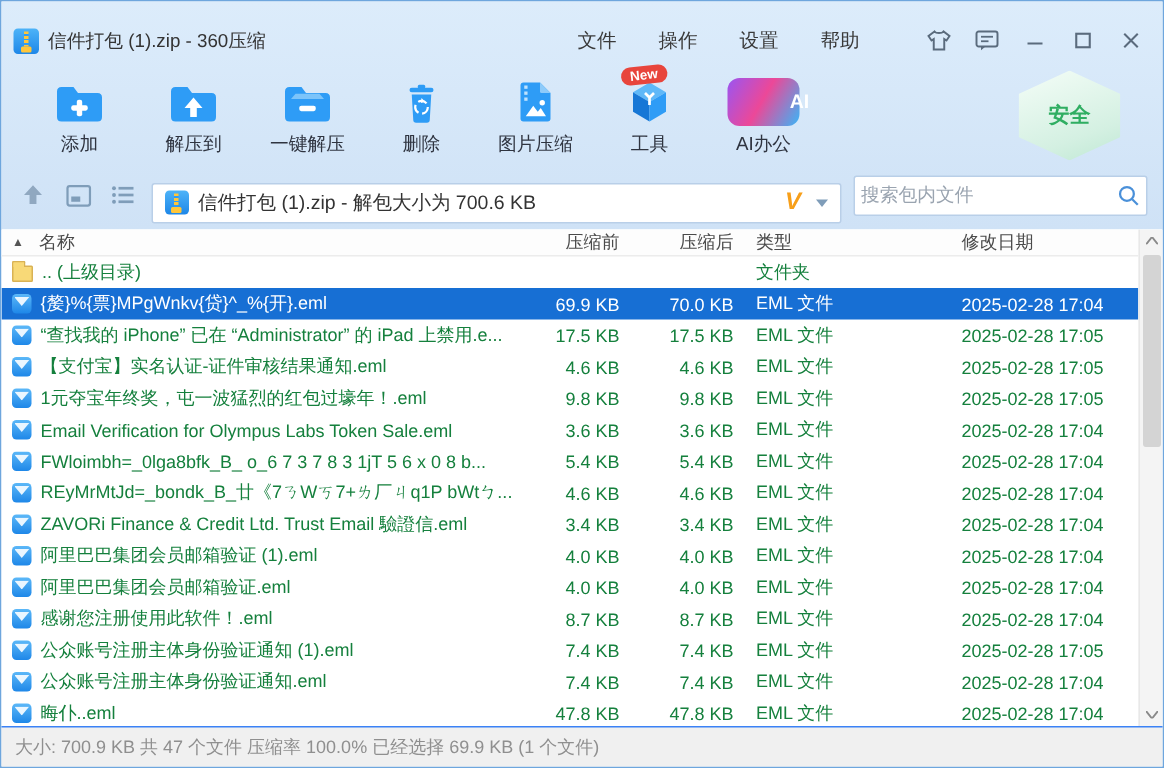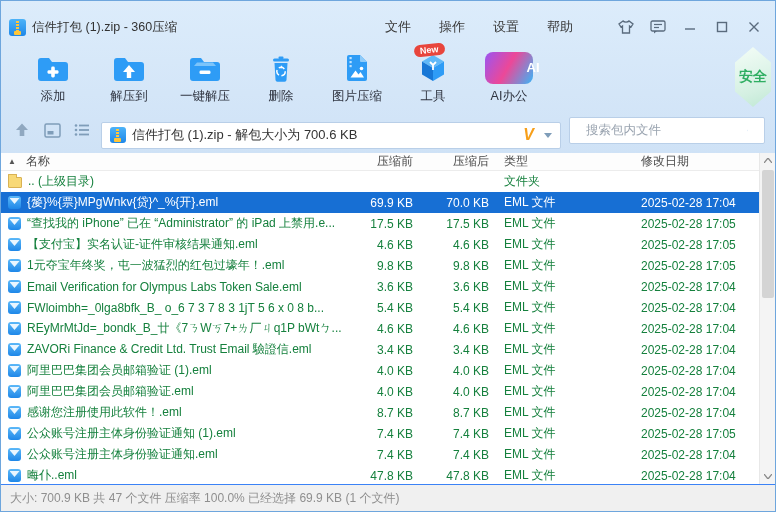--- a/index.html
+++ b/index.html
@@ -20,33 +20,33 @@
   .win-icons { display:flex; align-items:center; gap:6px; }
   .win-btn { width:26px; height:22px; display:flex; align-items:center; justify-content:center; color:#5a6b7d; font-size:13px; }
   .win-btn svg { display:block; }
 
   .toolbar { height:72px; display:flex; align-items:center; padding:0 14px; position:relative; }
   .tb-btn { width:76px; height:64px; display:flex; flex-direction:column; align-items:center; justify-content:center; gap:4px; position:relative; border-radius:4px; }
   .tb-ico { height:34px; display:flex; align-items:flex-end; justify-content:center; position:relative; }
   .tb-label { font-size:12.5px; color:#2f3440; }
   .badge-new { position:absolute; top:-6px; right:4px; background:#e8453c; color:#fff; font-size:9px; font-weight:bold; padding:1px 6px; border-radius:8px; transform:rotate(-6deg); }
   .ai-ico { width:32px; height:32px; border-radius:8px; background:linear-gradient(120deg,#9a55f2 0%,#ec4898 48%,#38b6f8 100%); color:#fff; font-weight:bold; font-size:13px; display:flex; align-items:center; justify-content:center;padding-left:48px; }
-  .shield { position:absolute; right:4px; top:6px; width:36px; height:60px; clip-path:polygon(50% 0,100% 26%,100% 74%,50% 100%,0 74%,0 26%); background:linear-gradient(160deg,#f4fdf7,#d4f0e2 70%,#bfe8d4); display:flex; align-items:center; justify-content:center; }
+  .shield { position:absolute; right:28px; top:6px; width:68px; height:60px; clip-path:polygon(50% 0,100% 26%,100% 74%,50% 100%,0 74%,0 26%); background:linear-gradient(160deg,#f4fdf7,#d4f0e2 70%,#bfe8d4); display:flex; align-items:center; justify-content:center; }
   .shield-inner { color:#2fae62; font-size:14px; font-weight:bold; }
 
   .addressbar { height:40px; display:flex; align-items:center; padding:0 10px 6px 10px; gap:8px; }
   .nav-ico { width:22px; height:22px; display:flex; align-items:center; justify-content:center; }
   .pathbox { flex:1; height:27px; background:#fff; border:1px solid #b9cfe8; border-radius:2px; display:flex; align-items:center; padding:0 8px; gap:6px;margin-top:10px; }
   .mini-zip { width:16px; height:16px; border-radius:3px; background:linear-gradient(#4db3f8,#1e87e8); position:relative; flex:0 0 auto; }
   .mini-zip::before { content:""; position:absolute; left:6px; top:2px; width:3px; height:9px; background:repeating-linear-gradient(#ffc63a 0 2px,#2e9cf6 2px 3px); }
   .mini-zip::after { content:""; position:absolute; left:4px; bottom:1px; width:7px; height:4px; background:#ffc63a; border-radius:1px; }
   .path-text { font-size:13px; color:#333; margin-right:auto; white-space:nowrap; overflow:hidden; }
   .vip-v { color:#f79f1a; font-weight:bold; font-size:16px; font-style:italic; }
   .caret-down { width:0; height:0; border-left:4px solid transparent; border-right:4px solid transparent; border-top:5px solid #7f9db9; margin-left:4px; }
-  .searchbox { width:196px; height:27px; background:#fff; border:1px solid #b9cfe8; border-radius:2px; display:flex; align-items:center; padding:0 16px; }
+  .searchbox { width:196px; height:27px; background:#fff; border:1px solid #b9cfe8; border-radius:2px; display:flex; align-items:center; padding:0 4px; }
   .searchbox input { flex:1; border:none; outline:none; font-size:12.5px; color:#333; font-family:inherit; background:transparent; }
   .searchbox input::placeholder { color:#9aa4b0; }
 
   
   .table-wrap { flex:1; display:flex; background:#fff; overflow:hidden; }
   .table-main { flex:1; display:flex; flex-direction:column; overflow:hidden; }
   .thead { height:26px; display:flex; align-items:center; background:#fdfdfd; border-bottom:1px solid #ececec; color:#4a4a4a; }
   .row { height:21px; display:flex; align-items:center; color:#15803d; white-space:nowrap; }
   .row.selected { background:#176fd4; color:#fff; }
   .c-name { flex:1; display:flex; align-items:center; gap:6px; padding-left:7px; overflow:hidden; }

